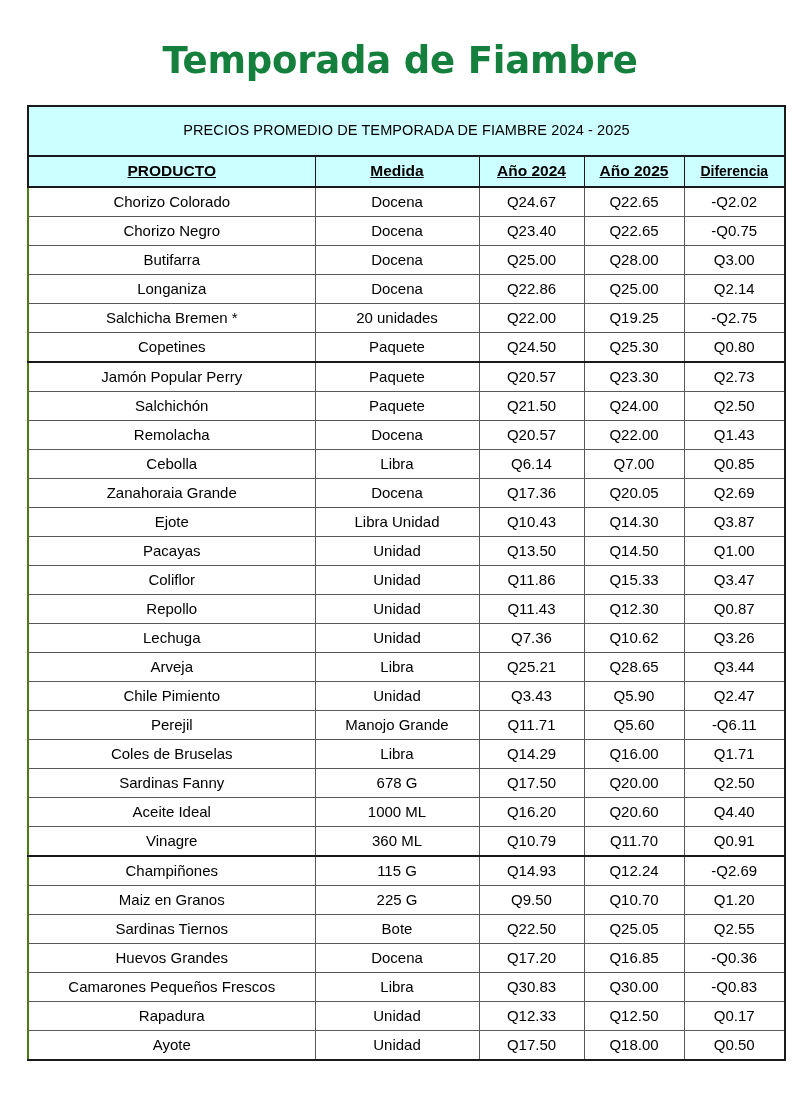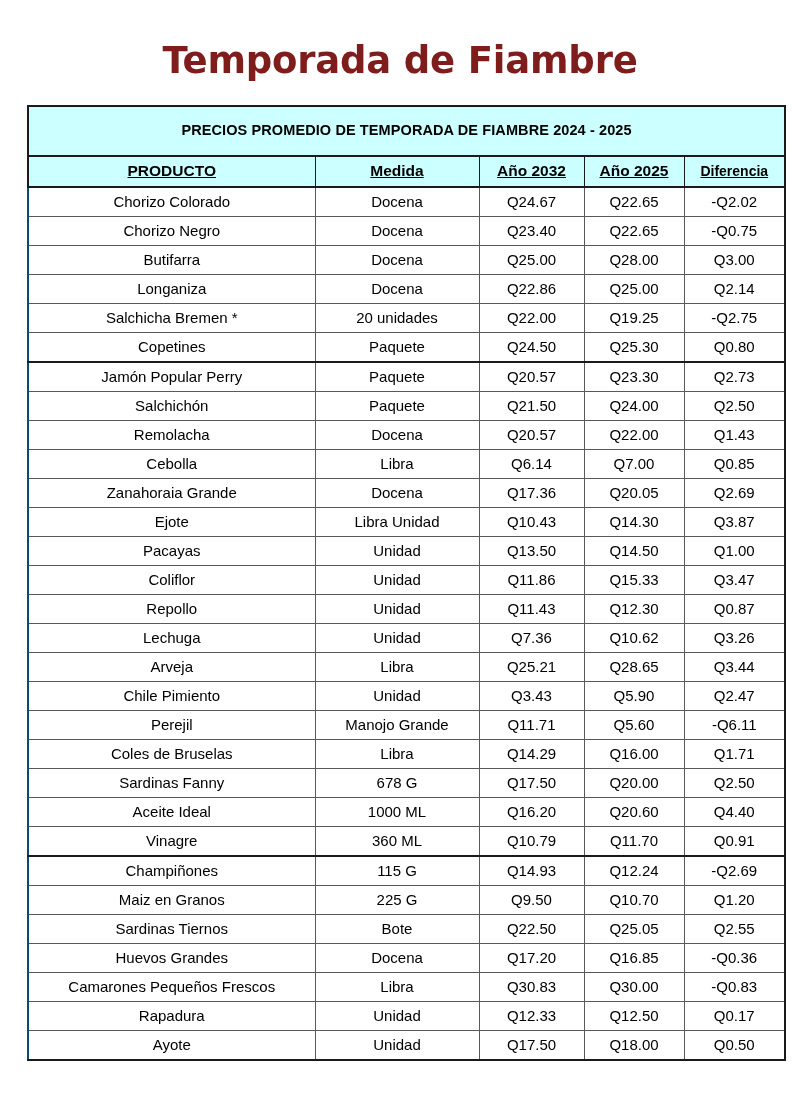--- a/index.html
+++ b/index.html
@@ -22,21 +22,21 @@
   }
 
   .page-title {
     text-align: center;
     font-family: "DejaVu Sans", sans-serif;
     font-weight: bold;
     font-size: 37px;
     letter-spacing: -0.2px;
     line-height: 1;
     padding-top: 17px;
-    color: #7f1d1d;
+    color: #15803d;
   }
 
   .table-wrap {
     position: absolute;
     left: 27px;
     top: 80px;
     width: 757px;
   }
 
   table.price-table {
@@ -62,21 +62,21 @@
   col.c-prod { width: 287px; }
   col.c-med  { width: 164px; }
   col.c-y24  { width: 105px; }
   col.c-y25  { width: 100px; }
   col.c-dif  { width: 101px; }
 
   
   tr.banner-row td {
     background: #CCFFFF;
     height: 48px;
-    font-weight: bold;
+    font-weight: normal;
     font-size: 14.5px;
     letter-spacing: 0.1px;
     border-top: 2px solid #1a1a1a;
     border-left: 2px solid #1a1a1a;
     border-right: 2px solid #1a1a1a;
     border-bottom: 2px solid #1a1a1a;
   }
 
   
   tr.head-row td {
@@ -89,21 +89,21 @@
     border-left: 1px solid #1a1a1a;
     border-right: 1px solid #1a1a1a;
     text-decoration: underline;
   }
   tr.head-row td:first-child { border-left: 2px solid #1a1a1a; }
   tr.head-row td:last-child  { border-right: 2px solid #1a1a1a; }
   tr.head-row td.dif-head { font-size: 14px; }
 
   
   tbody tr.data-row td { font-size: 15px; }
-  tbody tr.data-row td:first-child { border-left: 2px solid #0c4a6e; }
+  tbody tr.data-row td:first-child { border-left: 2px solid #4d7c0f; }
   tbody tr.data-row td:last-child  { border-right: 2px solid #1a1a1a; }
 
   tbody tr.section-end td { border-bottom: 2px solid #1a1a1a; }
   tbody tr.section-start td { border-top: 2px solid #1a1a1a; }
 
   tbody tr.last-data td { border-bottom: 2px solid #1a1a1a; }
 </style>
 </head>
 <body>
 
@@ -120,21 +120,21 @@
         <col class="c-y25">
         <col class="c-dif">
       </colgroup>
       <thead>
         <tr class="banner-row">
           <td colspan="5">PRECIOS PROMEDIO DE TEMPORADA DE FIAMBRE 2024 - 2025</td>
         </tr>
         <tr class="head-row">
           <td>PRODUCTO</td>
           <td>Medida</td>
-          <td>Año 2032</td>
+          <td>Año 2024</td>
           <td>Año 2025</td>
           <td class="dif-head">Diferencia</td>
         </tr>
       </thead>
       <tbody id="table-body">
           <tr class="data-row">
             <td>Chorizo Colorado</td>
             <td>Docena</td>
             <td>Q24.67</td>
             <td>Q22.65</td>

